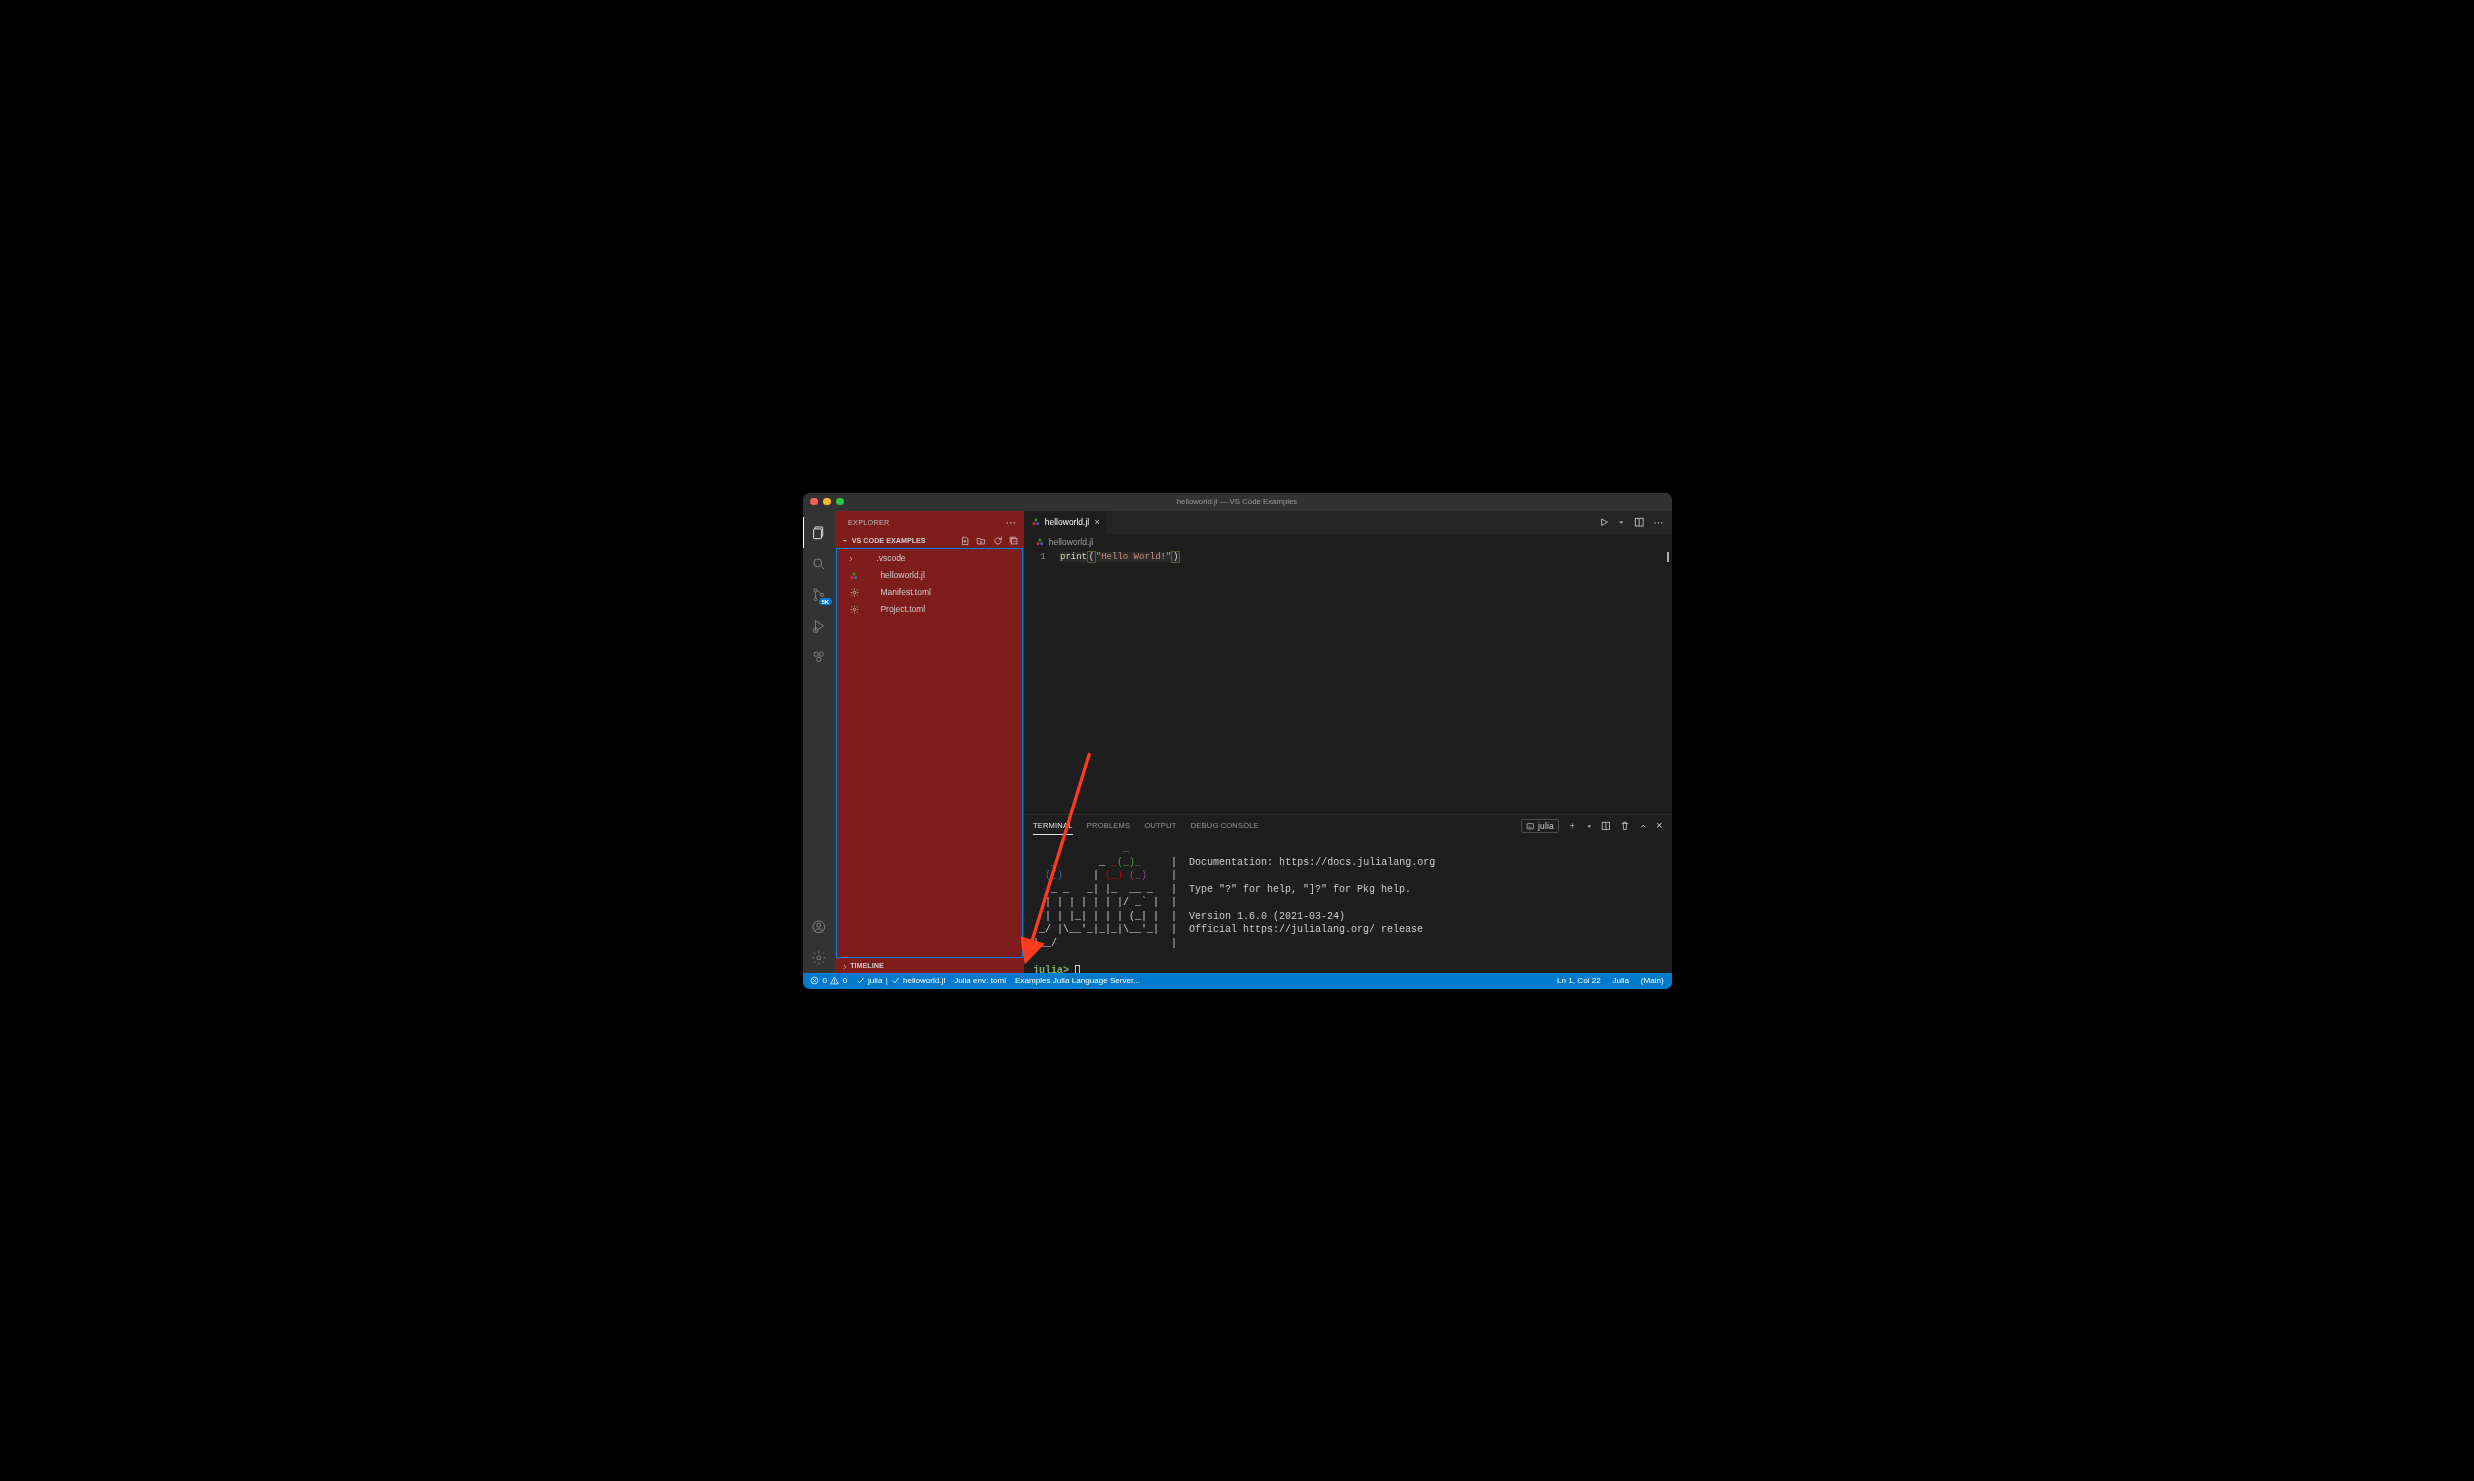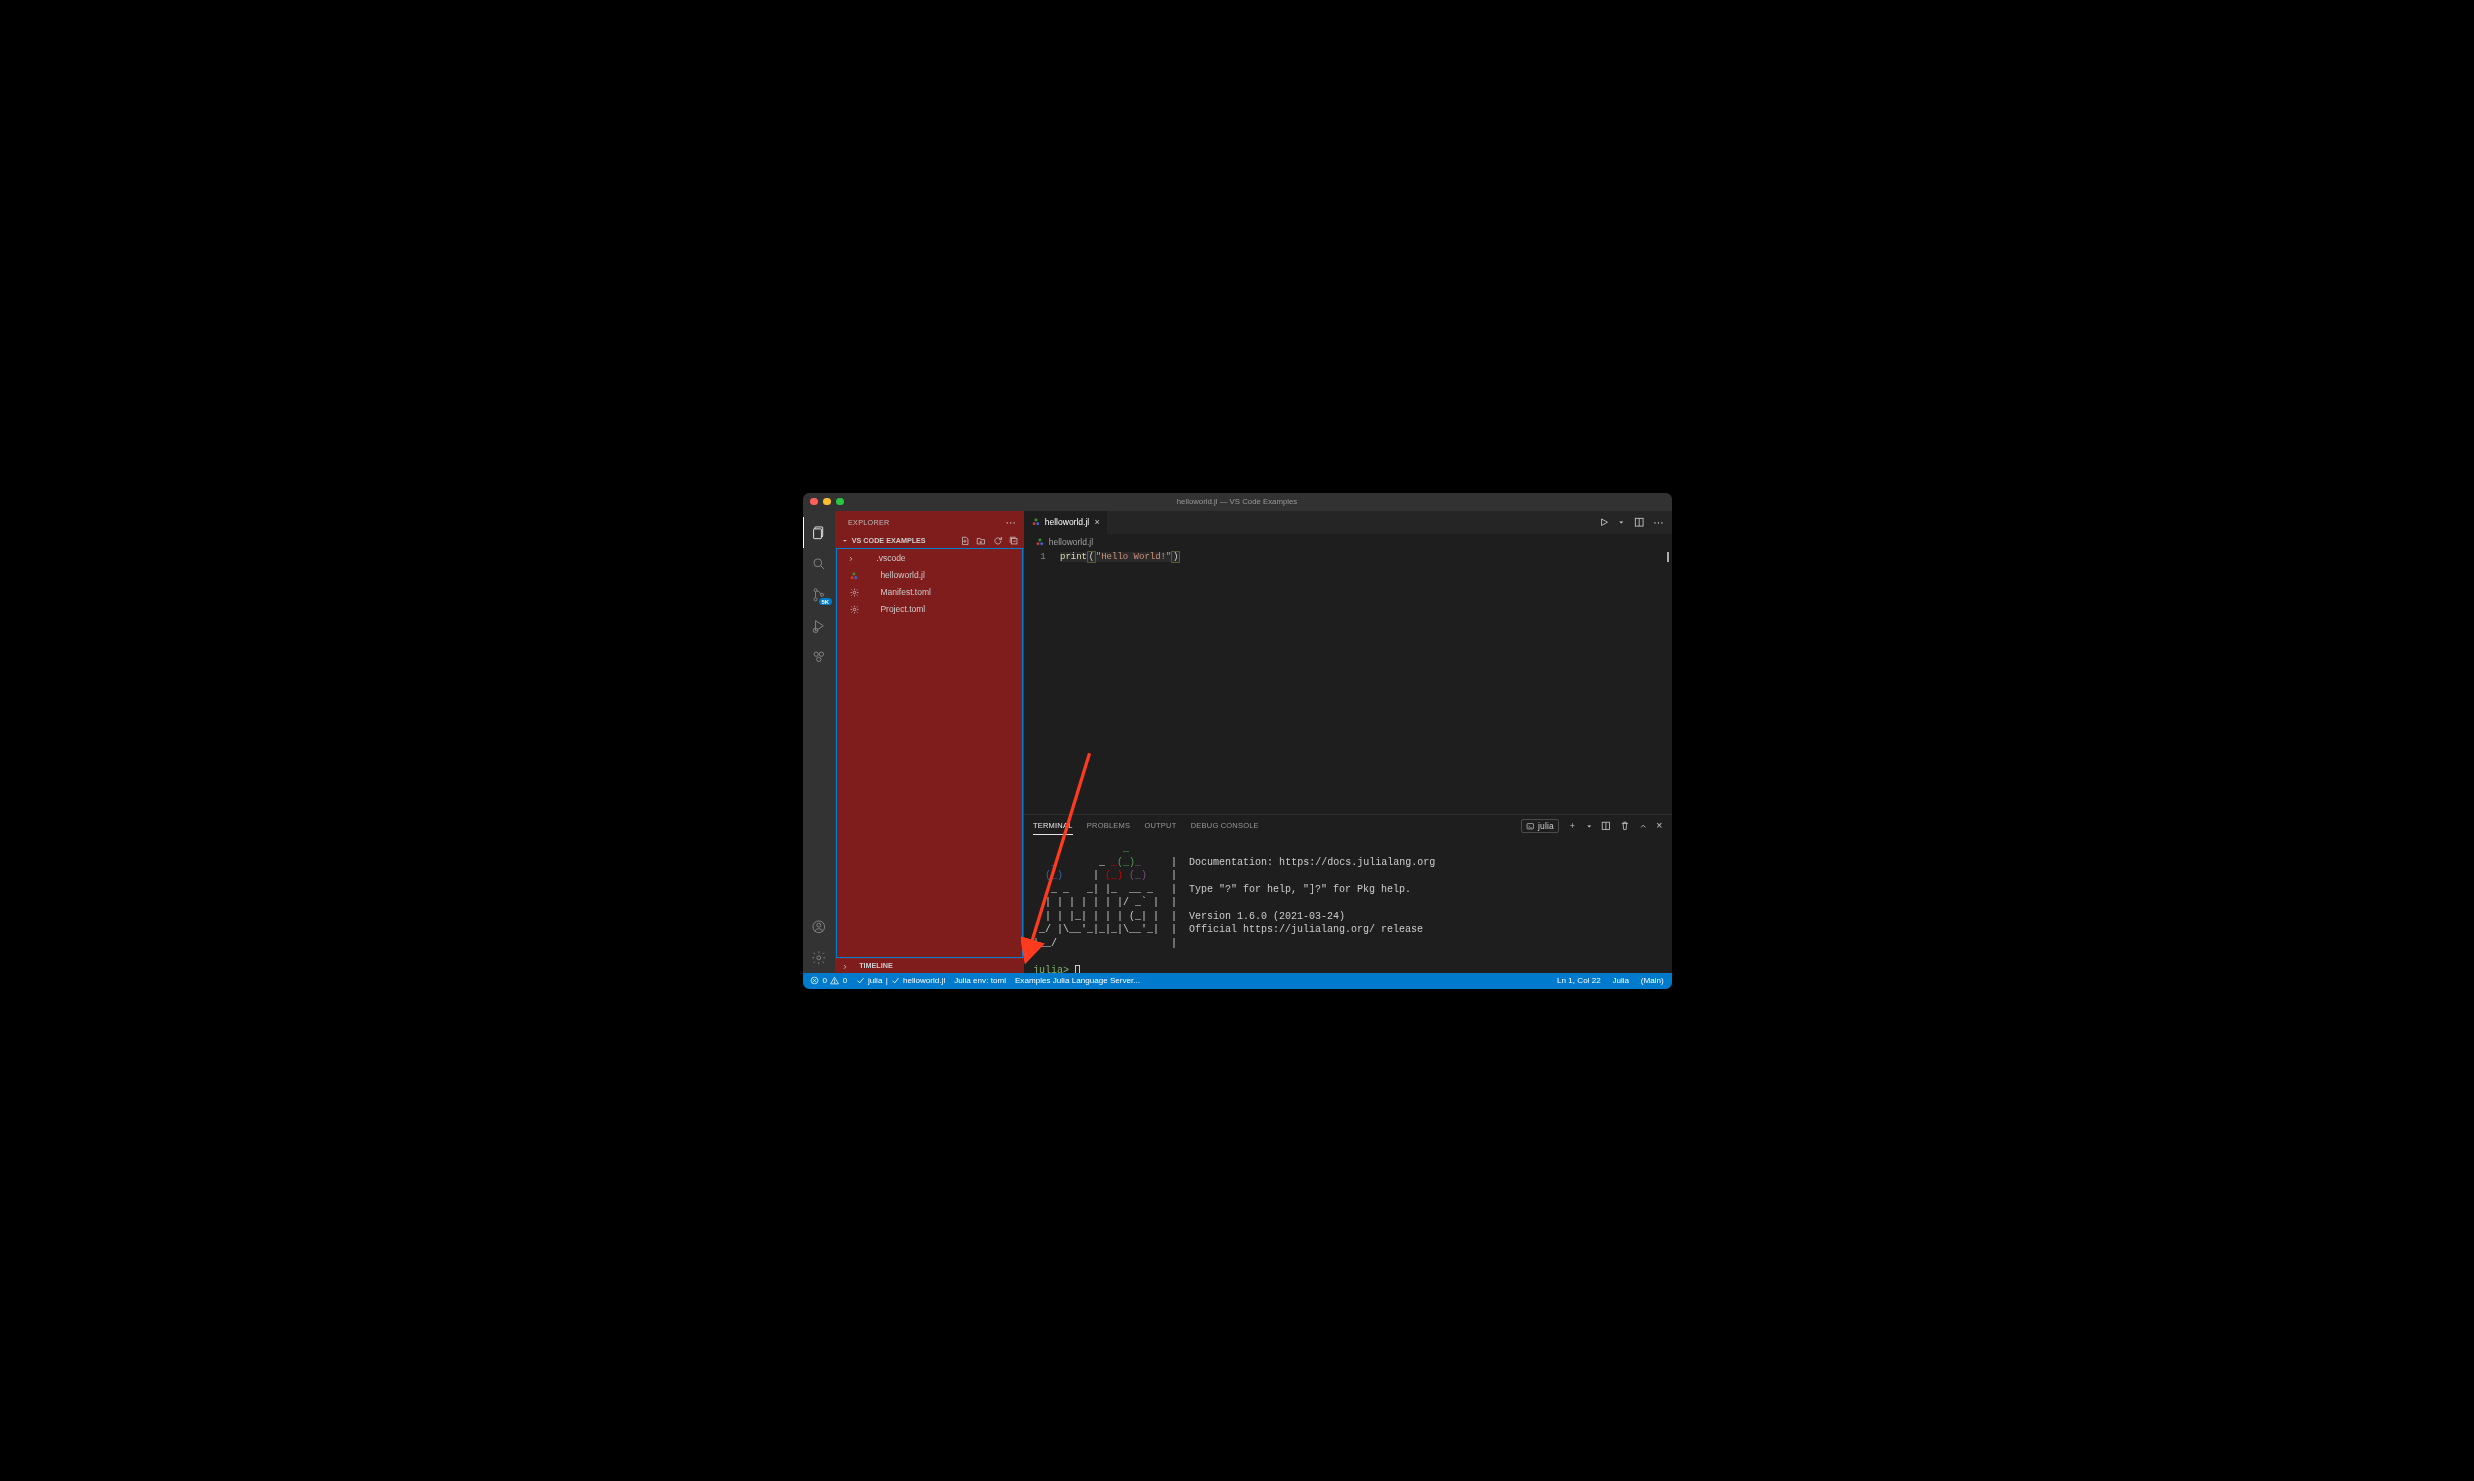--- a/index.html
+++ b/index.html
@@ -148,21 +148,21 @@
   .file-icon { width: 10.4px; height:10.4px; display:flex; align-items:center; justify-content:center;}
   .file-icon.julia { color:#cb3c33; }
   .file-icon.gear { color:#ccc; }
   .timeline {
     display:flex;
     align-items:flex-end;
     padding: 2.6px 5.2px;
     color:#ccc;
     font-size:7.2px;
     font-weight:700;
-    gap:10px;
+    gap:1px;
     cursor:pointer;
     border-top:0.7px solid rgba(255,255,255,0.04);
   }
   
   .main-col {
     flex: 1;
     display: flex;
     flex-direction: column;
     min-width: 0;
     background:#1e1e1e;
@@ -277,21 +277,21 @@
   .term-body {
     flex:1;
     padding: 5.2px 9px 6.5px 9px;
     font-family: Menlo, Monaco, "Courier New", monospace;
     font-size: 10px;
     color:#ccc;
     overflow:auto;
     white-space: pre;
     line-height: 1.35;
   }
-  .julia-prompt { color:#7db36a; font-weight:400; }
+  .julia-prompt { color:#7db36a; font-weight:700; }
   .term-cursor { display:inline-block; width:5.2px; height:9.8px; border:0.7px solid #ccc; vertical-align:middle; }
   
   .status-bar {
     height: 15.6px;
     background: #007acc;
     color:#fff;
     display:flex;
     align-items:center;
     font-size:8.1px;
     padding: 0 7.8px;

